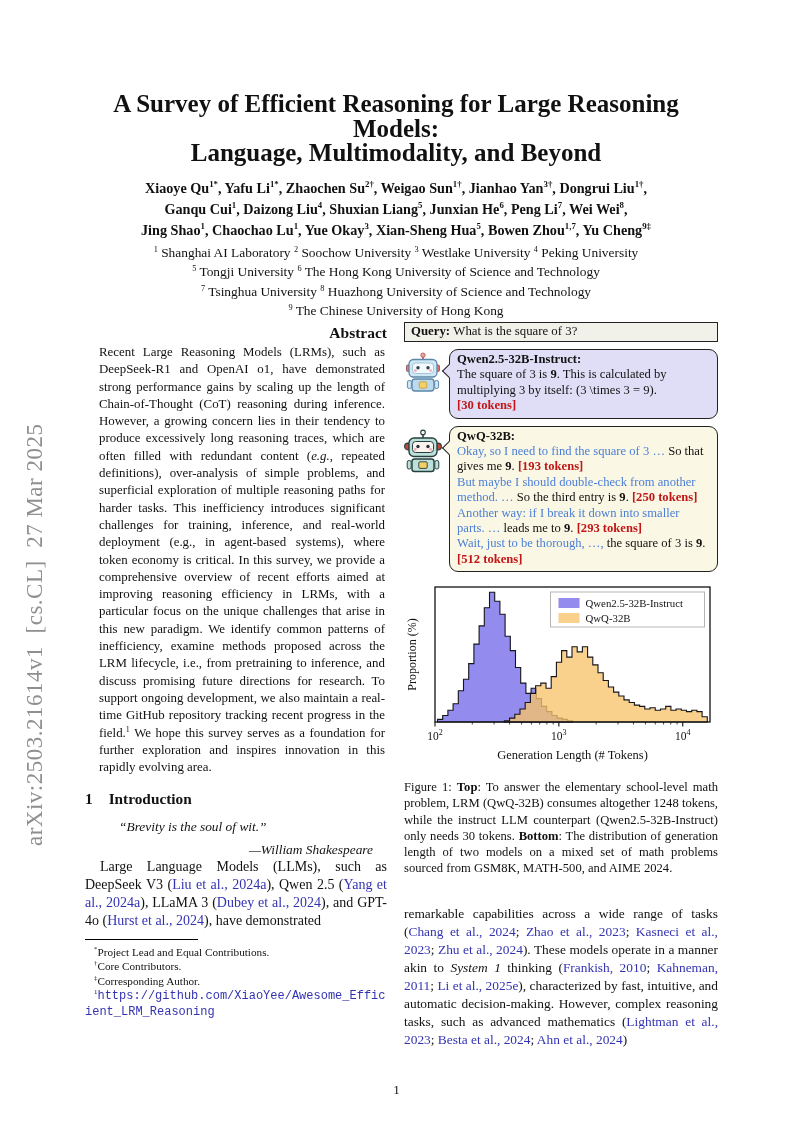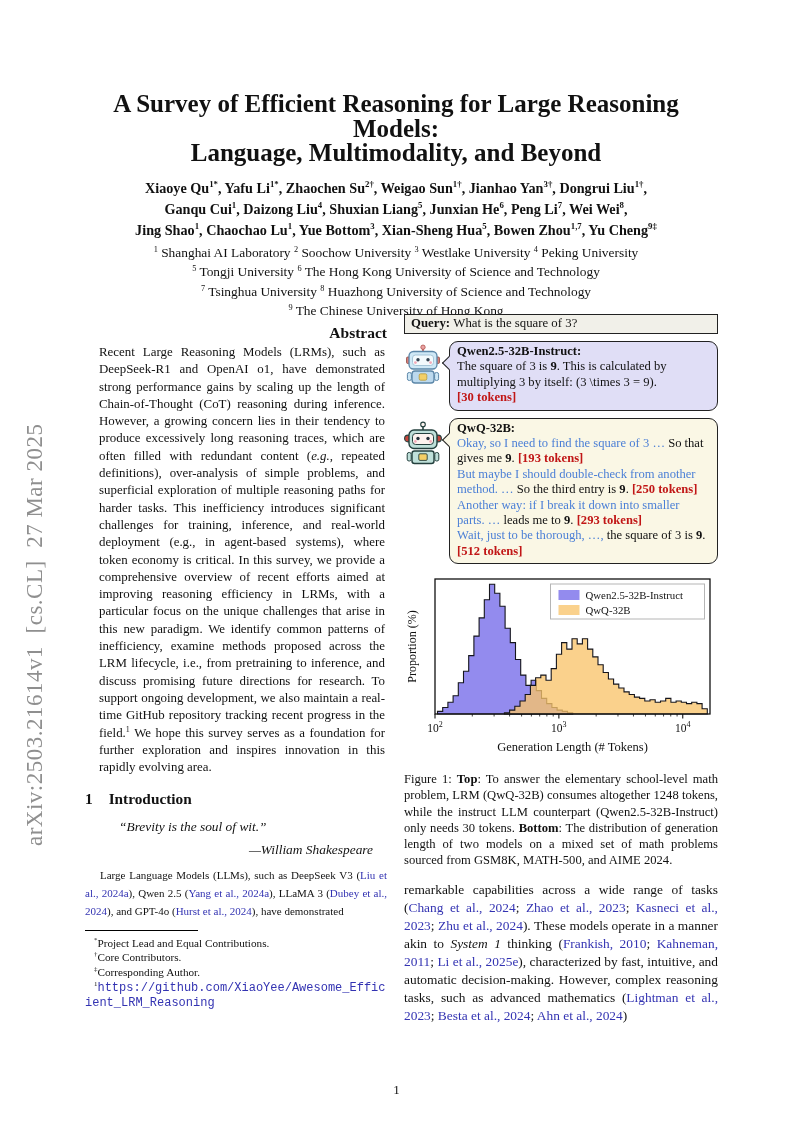--- a/index.html
+++ b/index.html
@@ -8,49 +8,49 @@
 
   .watermark{position:absolute;left:22px;top:846px;transform-origin:0 0;transform:rotate(-90deg);
              font-size:23px;color:#8f8f8f;white-space:pre;letter-spacing:.5px;}
 
   .header{position:absolute;left:76px;top:92px;width:640px;text-align:center;}
   .title{font-size:25px;font-weight:bold;line-height:24.5px;}
   .authors{margin-top:12px;font-size:14.2px;font-weight:bold;line-height:21px;}
   .affils{margin-top:2px;font-size:13.4px;line-height:19.5px;}
 
   .col-left{position:absolute;left:85px;top:324px;width:302px;}
-  .col-right{position:absolute;left:404px;top:314px;width:314px;}
+  .col-right{position:absolute;left:404px;top:322px;width:314px;}
 
   .abstract-head{text-align:right;font-weight:bold;font-size:15.5px;margin:0 0 2px 0;}
   .abstract-body{margin:0 2px 0 14px;font-size:12.9px;line-height:17.3px;text-align:justify;}
   .sec-head{margin-top:14px;font-size:15.3px;font-weight:bold;}
   .sec-head .num{margin-right:16px;}
   .quote{margin:11px 0 0 34px;font-style:italic;font-size:13.4px;}
   .quote-attrib{margin:7px 14px 0 0;text-align:right;font-style:italic;font-size:13.4px;}
-  .para{margin-top:9px;font-size:11px;line-height:17.8px;text-align:justify;text-indent:15px;}
+  .para{font-size:14px;line-height:17.8px;text-align:justify;text-indent:15px;}
   .footnotes{margin-top:9px;font-size:11.2px;line-height:14.6px;}
   .fn-rule{width:113px;border-top:1.1px solid #000;margin-bottom:5px;}
   .footnote{text-indent:9px;}
 
   .query-box{border:1.4px solid #222;background:#f1f0e9;padding:1px 6px 2px 6px;font-size:12.8px;}
   .fig-row{display:flex;gap:7px;margin-top:7px;align-items:flex-start;}
   .robot{width:38px;flex:0 0 38px;margin-top:3px;}
   .bubble{position:relative;flex:1;border:1.4px solid #222;border-radius:9px;
           padding:2px 7px 4px 7px;font-size:12.6px;line-height:15.4px;}
   .bubble1{background:#e0def6;}
   .bubble2{background:#faf7e5;}
   .bubble .tail{position:absolute;left:-6px;top:16px;width:9px;height:9px;transform:rotate(45deg);
                 border-left:1.4px solid #222;border-bottom:1.4px solid #222;}
   .bubble1 .tail{background:#e0def6;}
   .bubble2 .tail{background:#faf7e5;}
   .bubble-title{font-weight:bold;}
 
   .chart-wrap{margin-top:8px;text-align:center;}
   .caption{margin-top:9px;font-size:12.6px;line-height:16.2px;text-align:justify;}
-  .para-right{margin-top:12px;font-size:13.4px;line-height:18.1px;text-align:justify;}
+  .para-right{margin-top:28px;font-size:13.4px;line-height:18.1px;text-align:justify;}
 
   .page-num{position:absolute;left:0;top:1082px;width:793px;text-align:center;font-size:13px;}
 
   .s-sup{vertical-align:super;font-size:0.62em;line-height:0;}
   .s-b{font-weight:bold;}
   .s-i{font-style:italic;}
   .s-cite{color:#3333b2;}
   .s-red{color:#c11616;font-weight:bold;}
   .s-blue{color:#4b7fd6;}
   .s-code{font-family:"Liberation Mono","DejaVu Sans Mono",monospace;color:#3333b2;
@@ -64,21 +64,21 @@
   <div class="watermark">arXiv:2503.21614v1  [cs.CL]  27 Mar 2025</div>
 
   <div class="header">
     <div class="title">
       <div>A Survey of Efficient Reasoning for Large Reasoning Models:</div>
       <div>Language, Multimodality, and Beyond</div>
     </div>
     <div class="authors">
       <div><span>Xiaoye Qu</span><span class="s-sup">1*</span><span>, Yafu Li</span><span class="s-sup">1*</span><span>, Zhaochen Su</span><span class="s-sup">2†</span><span>, Weigao Sun</span><span class="s-sup">1†</span><span>, Jianhao Yan</span><span class="s-sup">3†</span><span>, Dongrui Liu</span><span class="s-sup">1†</span><span>,</span></div>
       <div><span>Ganqu Cui</span><span class="s-sup">1</span><span>, Daizong Liu</span><span class="s-sup">4</span><span>, Shuxian Liang</span><span class="s-sup">5</span><span>, Junxian He</span><span class="s-sup">6</span><span>, Peng Li</span><span class="s-sup">7</span><span>, Wei Wei</span><span class="s-sup">8</span><span>,</span></div>
-      <div><span>Jing Shao</span><span class="s-sup">1</span><span>, Chaochao Lu</span><span class="s-sup">1</span><span>, Yue Bottom</span><span class="s-sup">3</span><span>, Xian-Sheng Hua</span><span class="s-sup">5</span><span>, Bowen Zhou</span><span class="s-sup">1,7</span><span>, Yu Cheng</span><span class="s-sup">9‡</span></div>
+      <div><span>Jing Shao</span><span class="s-sup">1</span><span>, Chaochao Lu</span><span class="s-sup">1</span><span>, Yue Okay</span><span class="s-sup">3</span><span>, Xian-Sheng Hua</span><span class="s-sup">5</span><span>, Bowen Zhou</span><span class="s-sup">1,7</span><span>, Yu Cheng</span><span class="s-sup">9‡</span></div>
     </div>
     <div class="affils">
       <div><span class="s-sup">1</span><span> Shanghai AI Laboratory </span><span class="s-sup">2</span><span> Soochow University </span><span class="s-sup">3</span><span> Westlake University </span><span class="s-sup">4</span><span> Peking University</span></div>
       <div><span class="s-sup">5</span><span> Tongji University </span><span class="s-sup">6</span><span> The Hong Kong University of Science and Technology</span></div>
       <div><span class="s-sup">7</span><span> Tsinghua University </span><span class="s-sup">8</span><span> Huazhong University of Science and Technology</span></div>
       <div><span class="s-sup">9</span><span> The Chinese University of Hong Kong</span></div>
     </div>
   </div>
 
   <div class="col-left">

